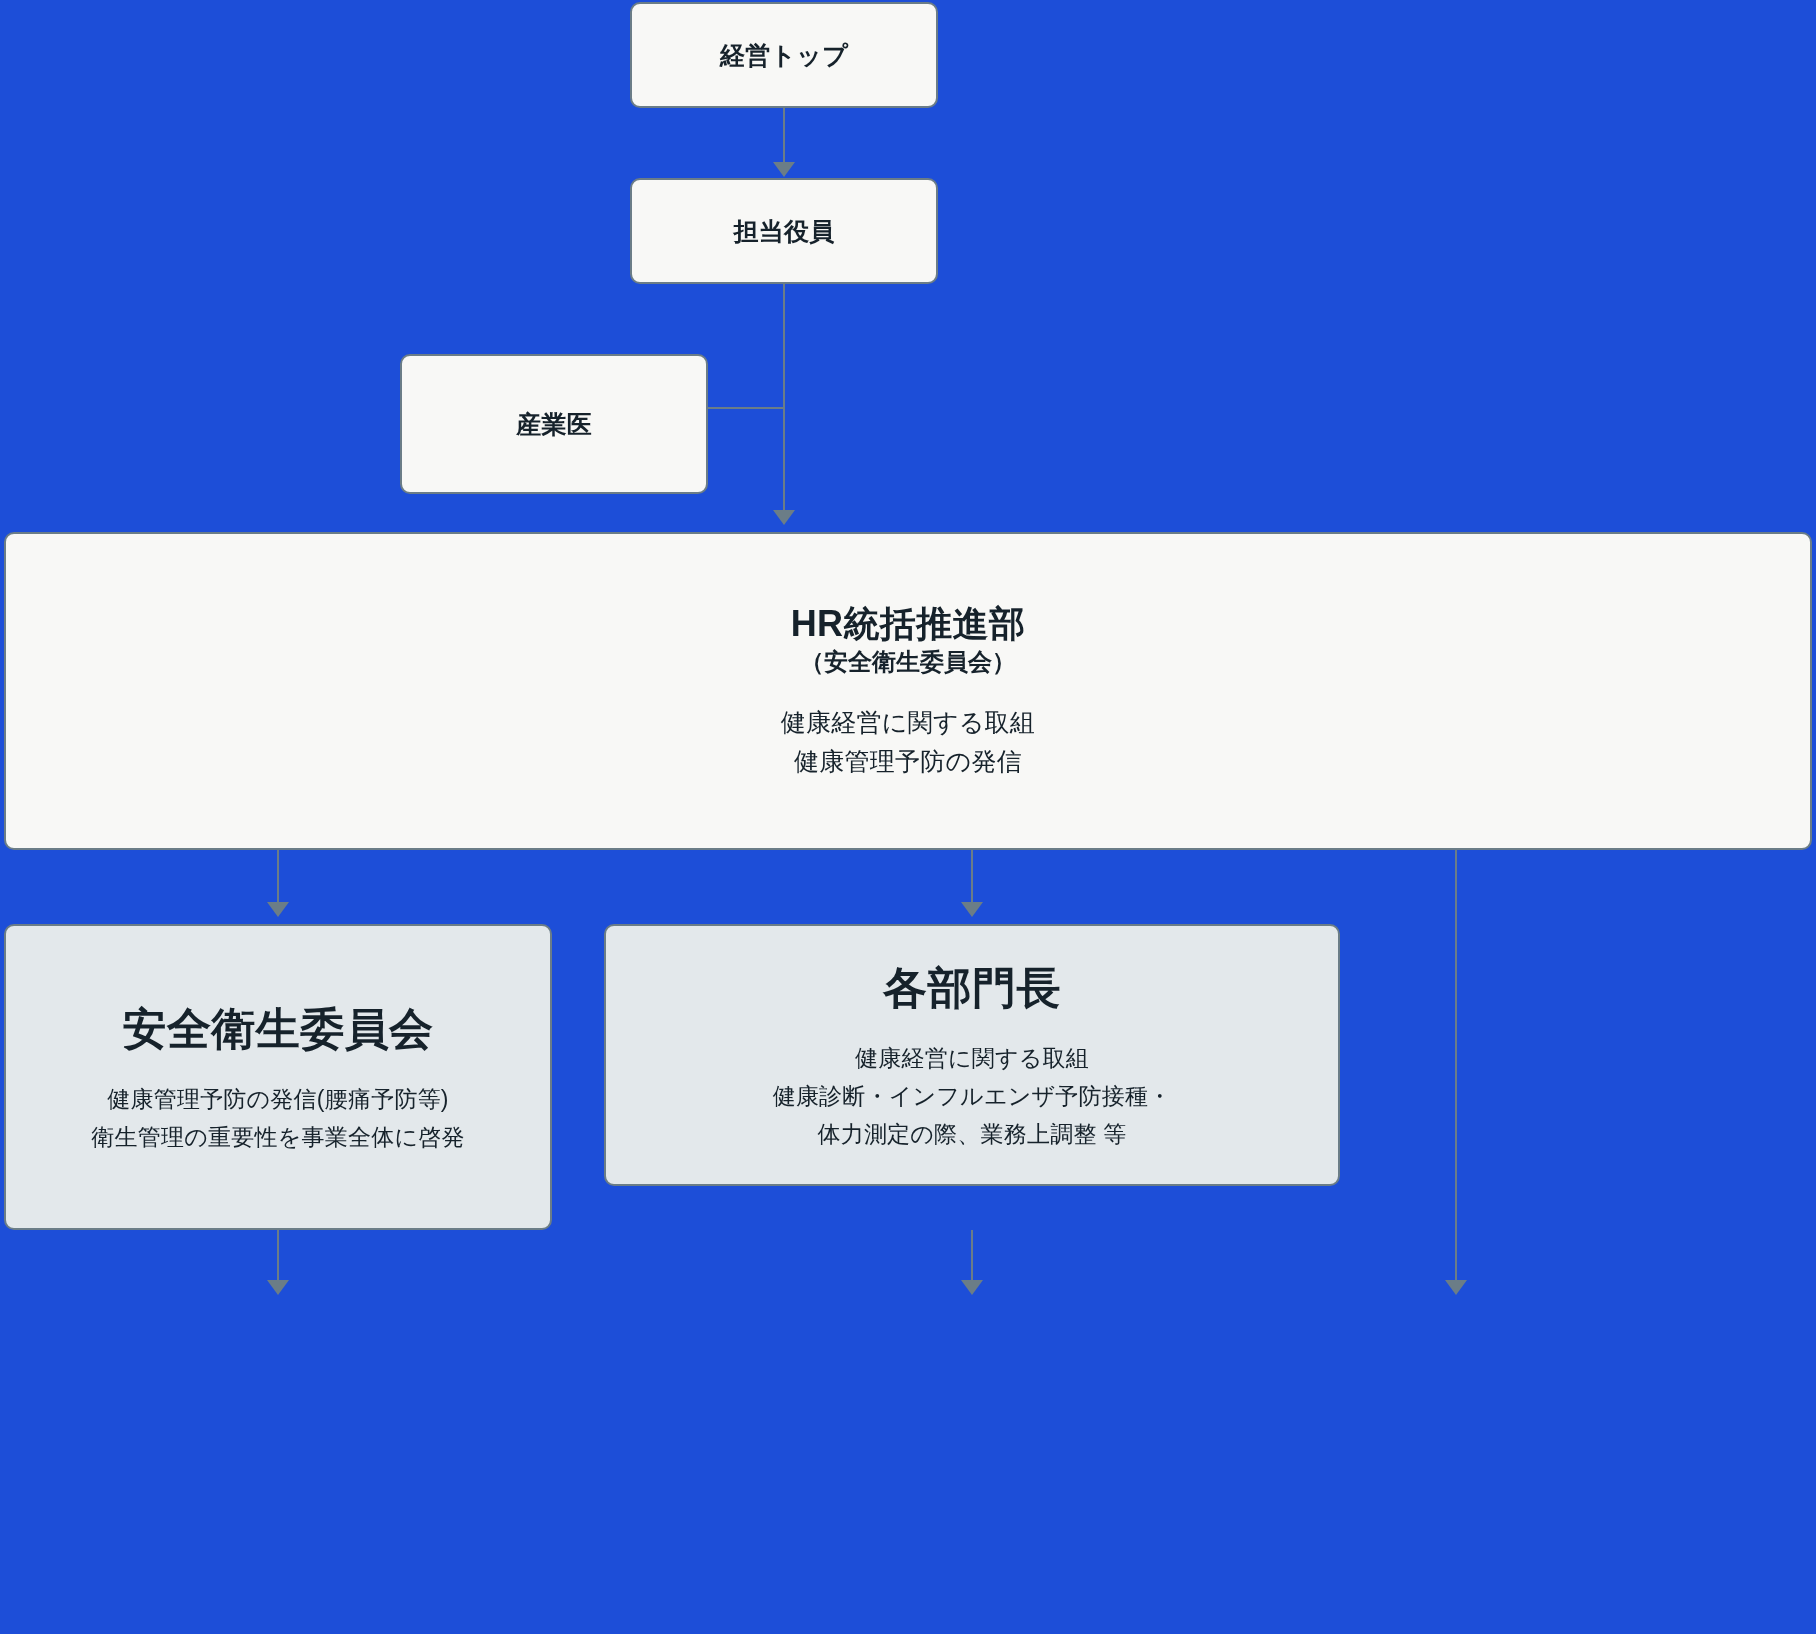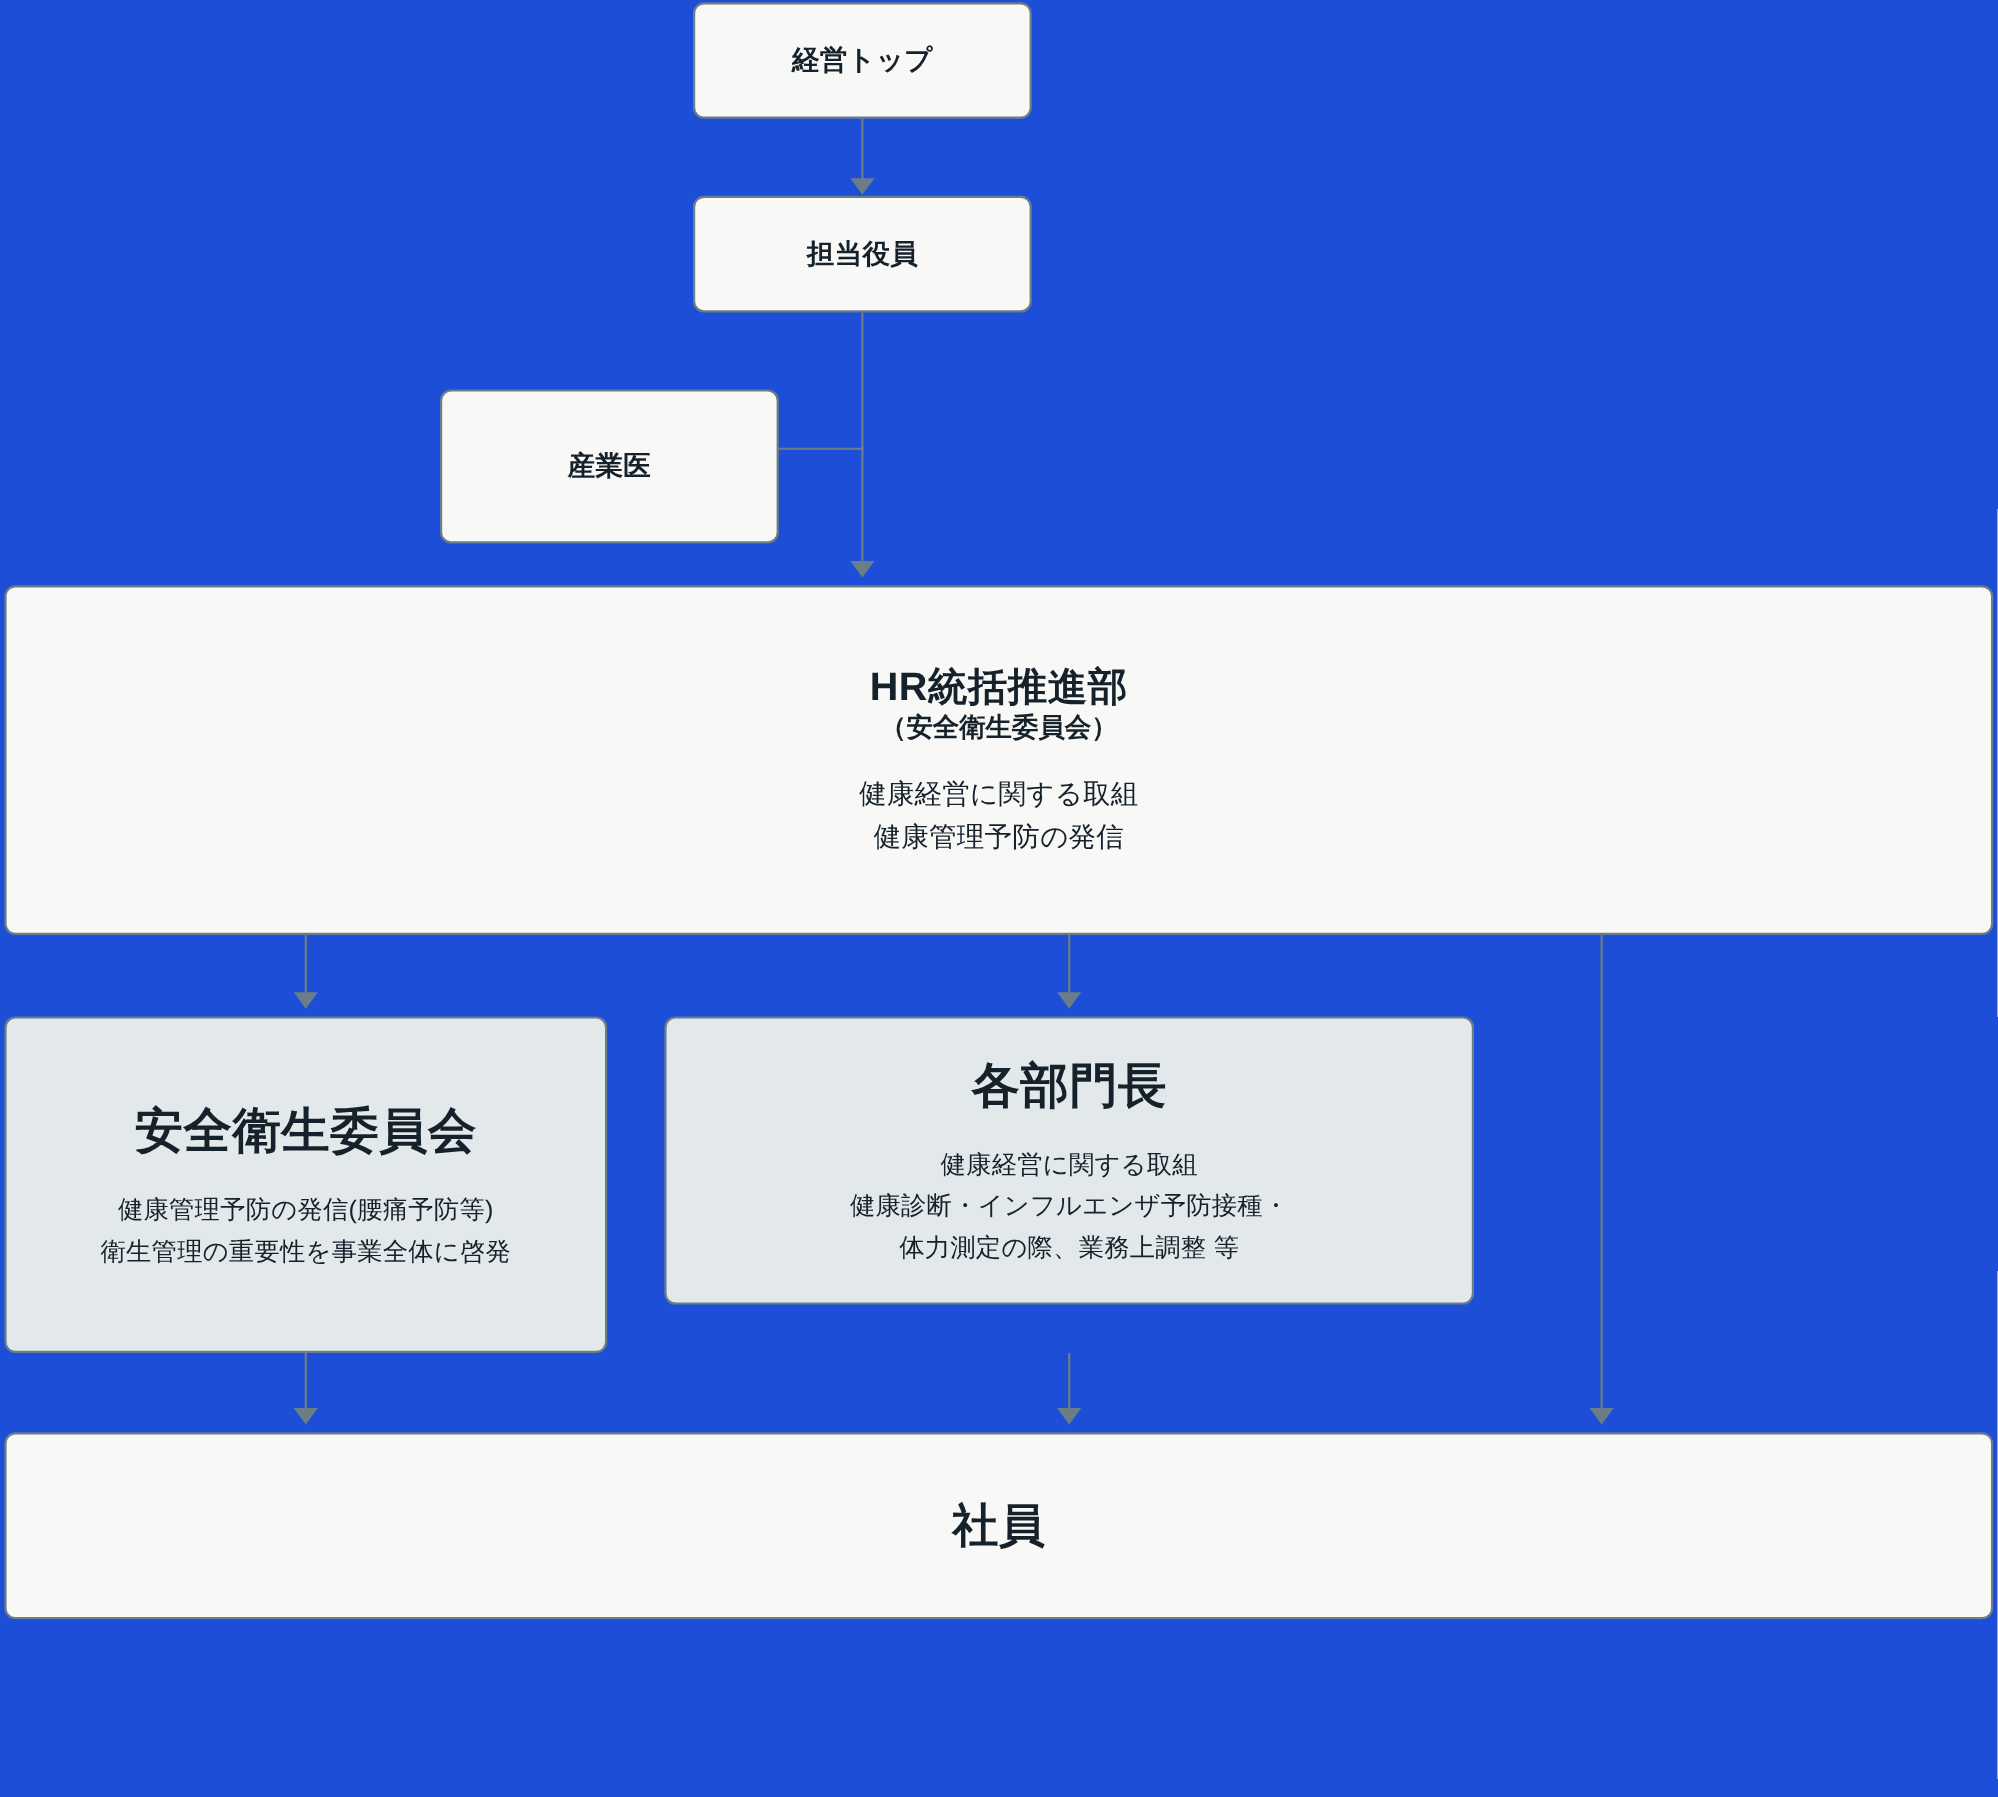--- a/index.html
+++ b/index.html
@@ -171,17 +171,14 @@
     <div class="node-body">衛生管理の重要性を事業全体に啓発</div>
   </div>
 
   <div class="node tinted" id="node-dept">
     <div class="node-title">各部門長</div>
     <div class="node-body">健康経営に関する取組</div>
     <div class="node-body">健康診断・インフルエンザ予防接種・</div>
     <div class="node-body">体力測定の際、業務上調整 等</div>
   </div>
 
-  <div class="node plain" id="node-staff">
-    <div class="node-title">社員</div>
-  </div>
 
 </div>
 
 </body></html>

